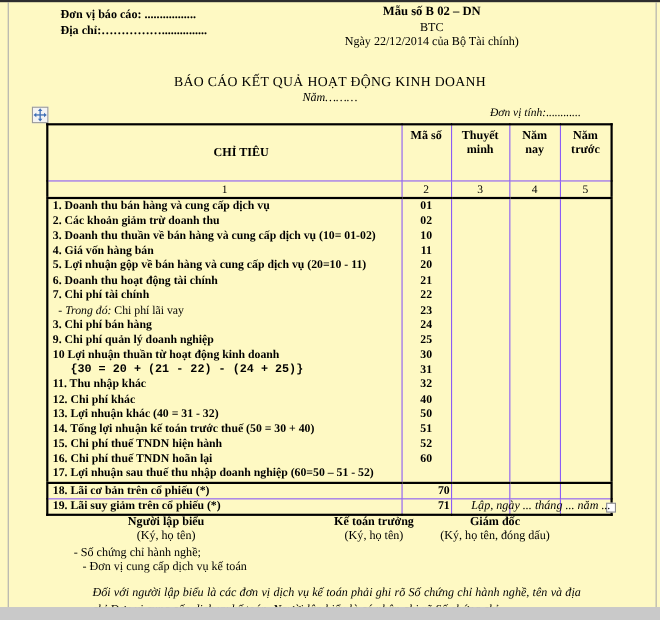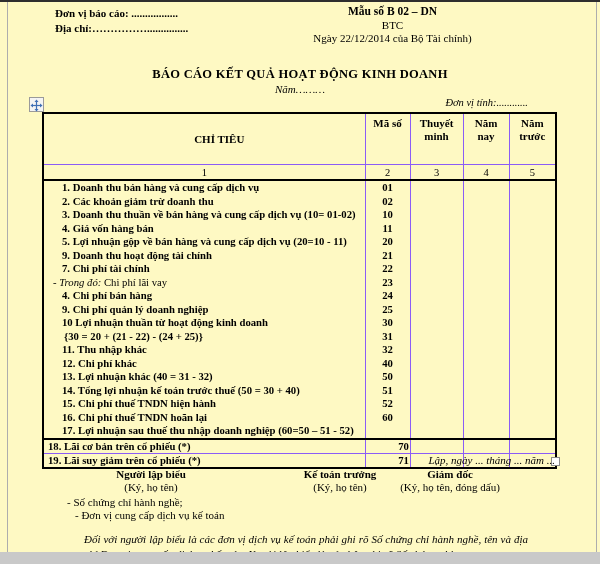--- a/index.html
+++ b/index.html
@@ -8,39 +8,39 @@
   .abs{position:absolute;}
   
   .top-line{left:0;top:0;width:600px;height:2px;background:#2e2e2e;}
   .edge{top:2px;width:1px;height:556px;background:#adadad;}
   .edge.l{left:7px}.edge.r{left:596px}
   .bottom-strip{left:0;top:558px;width:600px;height:6px;background:#cbcbcb;}
   
   .hdr-left{left:55px;top:6px;font-weight:bold;font-size:11px;line-height:15px;}
   .hdr-right{left:270px;top:5px;width:245px;text-align:center;font-size:11px;line-height:13.5px;}
   .hdr-right .b{font-weight:bold;font-size:11.5px;}
-  .title{left:0;top:67px;width:600px;text-align:center;font-weight:bold;font-size:12.5px;letter-spacing:.3px;}
+  .title{left:0;top:67px;width:600px;text-align:center;font-weight:normal;font-size:12.5px;letter-spacing:.3px;}
   .year{left:0;top:83px;width:600px;text-align:center;font-style:italic;font-size:11px;}
   .unit{right:72px;top:97px;font-style:italic;font-size:10.5px;}
   
   .move-handle{left:29px;top:97px;width:13px;height:13px;background:#f4f4f4;border:1px solid #9a9a9a;}
   .resize-handle{left:551px;top:457px;width:7px;height:7px;background:#fff;border:1px solid #8a8a8a;}
   
   table.rpt{position:absolute;left:42px;top:112px;width:514px;border-collapse:collapse;
             table-layout:fixed;border:2px solid #000;}
   table.rpt td{border:1px solid #8b5cf6;padding:0;vertical-align:top;font-size:10.7px;}
   tr.hd td{font-weight:bold;font-size:11px;text-align:center;height:44px;padding:3px 6px;line-height:12.5px;}
   tr.hd td.first{vertical-align:middle;padding-left:36px;}
   tr.ix td{font-size:10.5px;text-align:center;height:14px;border-bottom:2px solid #000;vertical-align:middle;}
   tr.body td{border-bottom:2px solid #000;}
   .ln{line-height:13.5px;white-space:nowrap;overflow:hidden;font-weight:bold;}
-  .c-items .ln{padding-left:18px;}
+  .c-items .ln{padding-left:4px;}
   .c-items .ln.sub{font-weight:normal;padding-left:9px;}
   .c-items .ln.sub .pfx{font-style:italic;}
-  .c-items .ln.formula{padding-left:20px;}
+  .c-items .ln.formula{padding-left:20px;font-family:Liberation Mono, monospace;}
   .c-codes .ln{text-align:center;}
   tr.eps td{height:13px;font-weight:bold;vertical-align:middle;padding-left:32px;}
   tr.eps td.item{padding-left:4px;white-space:nowrap;overflow:hidden;}
   tr.eps td.code{text-align:center;}
   
   .made-date{right:45px;top:454px;font-style:italic;font-size:11px;}
   .sig{transform:translateX(-50%);text-align:center;font-size:11px;line-height:13px;}
   .sig .t{font-weight:bold;}
   .sig-note{font-size:11px;line-height:13px;}
   .footnote{left:84px;top:532px;width:444px;font-style:italic;font-size:11px;line-height:14.5px;text-align:justify;}
@@ -106,27 +106,27 @@
       <td>4</td>
       <td>5</td>
     </tr>
     <tr class="body">
       <td class="c-items">
         <div class="ln">1. Doanh thu bán hàng và cung cấp dịch vụ</div>
         <div class="ln">2. Các khoản giảm trừ doanh thu</div>
         <div class="ln">3. Doanh thu thuần về bán hàng và cung cấp dịch vụ (10= 01-02)</div>
         <div class="ln">4. Giá vốn hàng bán</div>
         <div class="ln">5. Lợi nhuận gộp về bán hàng và cung cấp dịch vụ (20=10 - 11)</div>
-        <div class="ln">9. Doanh thu hoạt động tài chính</div>
+        <div class="ln">6. Doanh thu hoạt động tài chính</div>
         <div class="ln">7. Chi phí tài chính</div>
         <div class="ln sub">
           <span class="pfx">- Trong đó:</span>
           <span>Chi phí lãi vay</span>
         </div>
-        <div class="ln">4. Chi phí bán hàng</div>
+        <div class="ln">3. Chi phí bán hàng</div>
         <div class="ln">9. Chi phí quản lý doanh nghiệp</div>
         <div class="ln">10 Lợi nhuận thuần từ hoạt động kinh doanh</div>
         <div class="ln formula">{30 = 20 + (21 - 22) - (24 + 25)}</div>
         <div class="ln">11. Thu nhập khác</div>
         <div class="ln">12. Chi phí khác</div>
         <div class="ln">13. Lợi nhuận khác (40 = 31 - 32)</div>
         <div class="ln">14. Tổng lợi nhuận kế toán trước thuế (50 = 30 + 40)</div>
         <div class="ln">15. Chi phí thuế TNDN hiện hành</div>
         <div class="ln">16. Chi phí thuế TNDN hoãn lại</div>
         <div class="ln">17. Lợi nhuận sau thuế thu nhập doanh nghiệp (60=50 – 51 - 52)</div>

